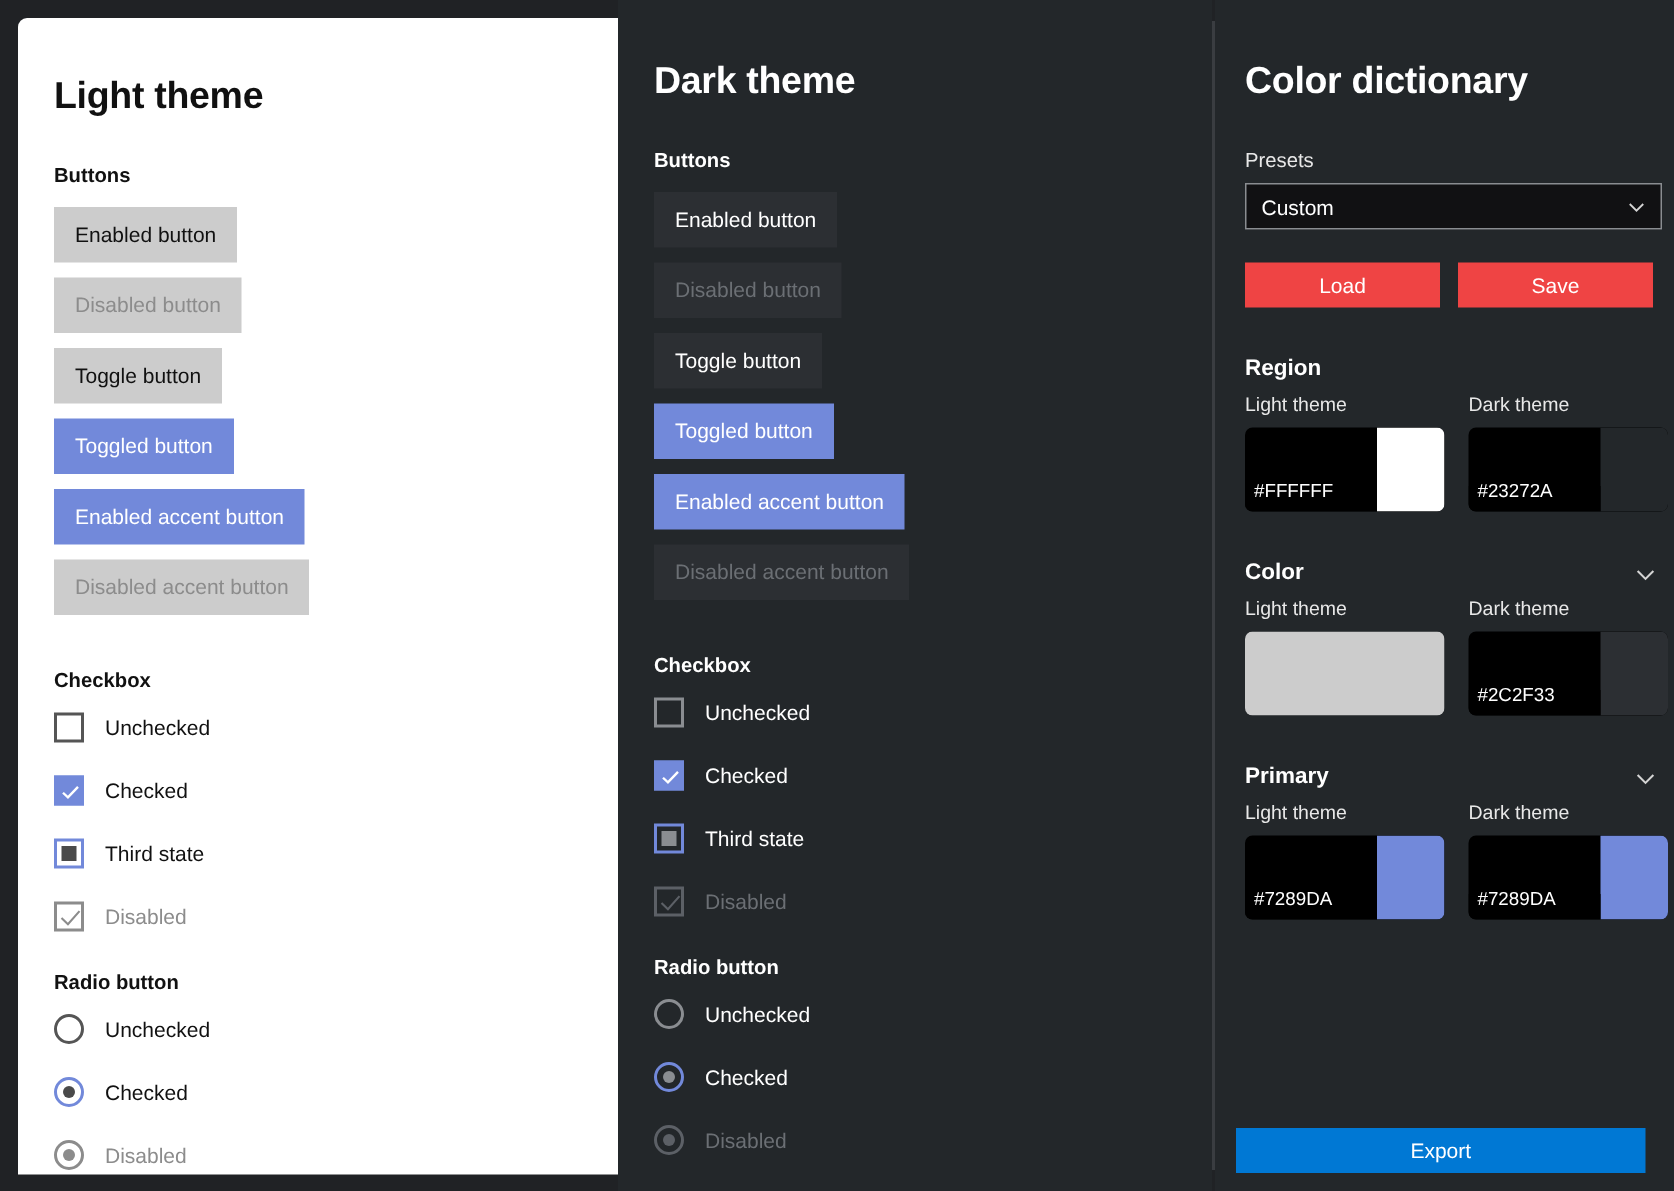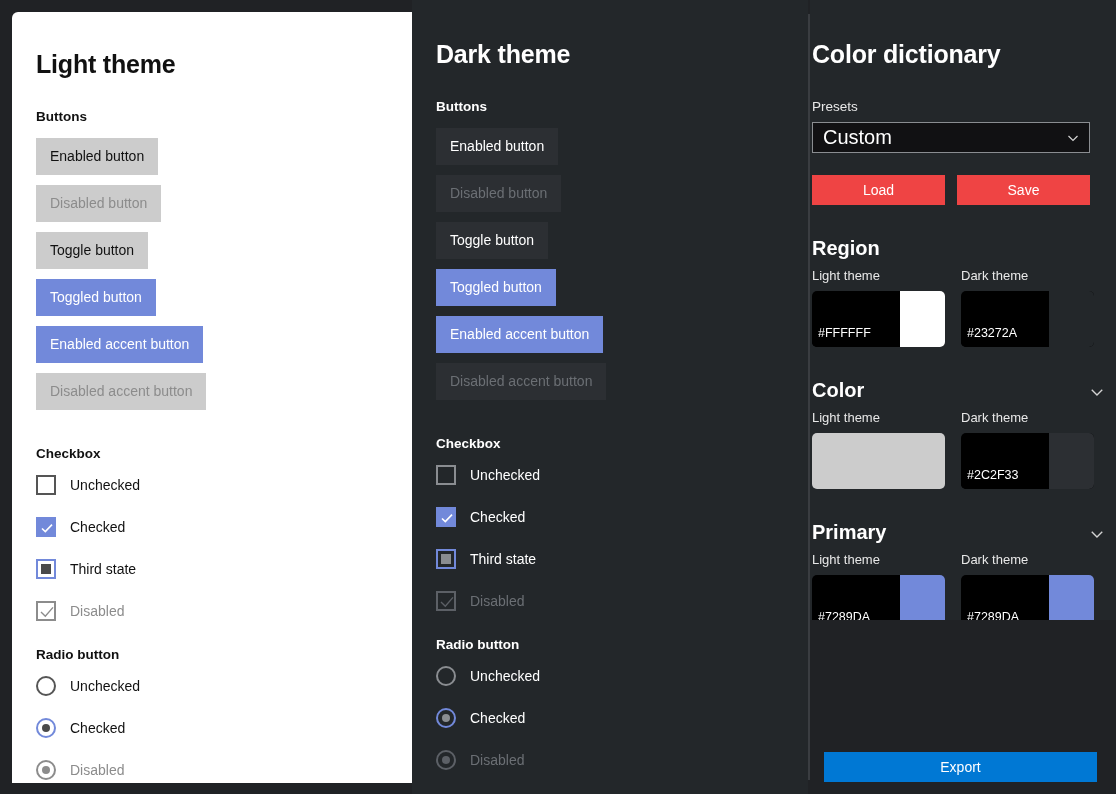--- a/index.html
+++ b/index.html
@@ -24,23 +24,23 @@
   .panel-dark {
     position: absolute; left: 412px; top: 0px;
     width: 396px; height: 794px;
     background: #23272A;
     padding: 36px 24px 0 24px;
     overflow: hidden;
   }
   
   .panel-dict {
     position: absolute; left: 810px; top: 0px;
-    width: 306px; height: 620px;
+    width: 306px; height: 794px;
     background: #23272A;
-    padding: 36px 14px 0 2px;
+    padding: 36px 14px 0 20px;
     overflow: hidden;
   }
   .divider-v {
     position: absolute; left: 808px; top: 14px;
     width: 2px; height: 766px; background: #3a3d41;
   }
 
   h1.title {
     font-size: 25px; font-weight: 600; letter-spacing: -0.2px;
     margin-bottom: 30px;
@@ -115,39 +115,39 @@
   .D .rb .dot { background: #8A8D91; }
   .rb.dis .dot { background: #8C8C8C; }
   .D .rb.dis .dot { background: #5C6066; }
 
   
   .field-label { font-size: 13.5px; color: #E8E8E8; margin-bottom: 8px; }
   .select {
     width: 278px; height: 31px;
     background: #111113; border: 1px solid #8A8D91;
     display: flex; align-items: center; justify-content: space-between;
-    padding: 0 10px; color: #FFFFFF; font-size: 20px;
+    padding: 0 10px; color: #FFFFFF; font-size: 14px;
     margin-bottom: 22px;
   }
   .chev { width: 12px; height: 12px; }
   .chev svg { display: block; }
 
   .lsrow { display: flex; gap: 12px; margin-bottom: 32px; }
   .ls-btn {
     width: 133px; height: 30px; background: #ef4444; color: #FFFFFF;
     font-size: 14px; display: flex; align-items: center; justify-content: center;
     border: none; font-family: inherit; cursor: default;
   }
 
   .group { margin-bottom: 8px; }
   .group-head {
     display: flex; align-items: center; justify-content: space-between;
     margin-bottom: 8px;
   }
-  .group-title { font-size: 20px; font-weight: 700; color: #FFFFFF; }
+  .group-title { font-size: 15px; font-weight: 700; color: #FFFFFF; }
   .theme-cols { display: flex; gap: 16px; }
   .theme-col { width: 133px; }
   .theme-col-label { font-size: 13px; color: #E8E8E8; margin-bottom: 8px; }
   .swatch {
     position: relative; width: 133px; height: 56px;
     border-radius: 5px; overflow: hidden; background: #000000;
     display: flex;
   }
   .swatch .hexpart {
     flex: 0 0 88px; background: #000000; position: relative; margin-top: 39px;

